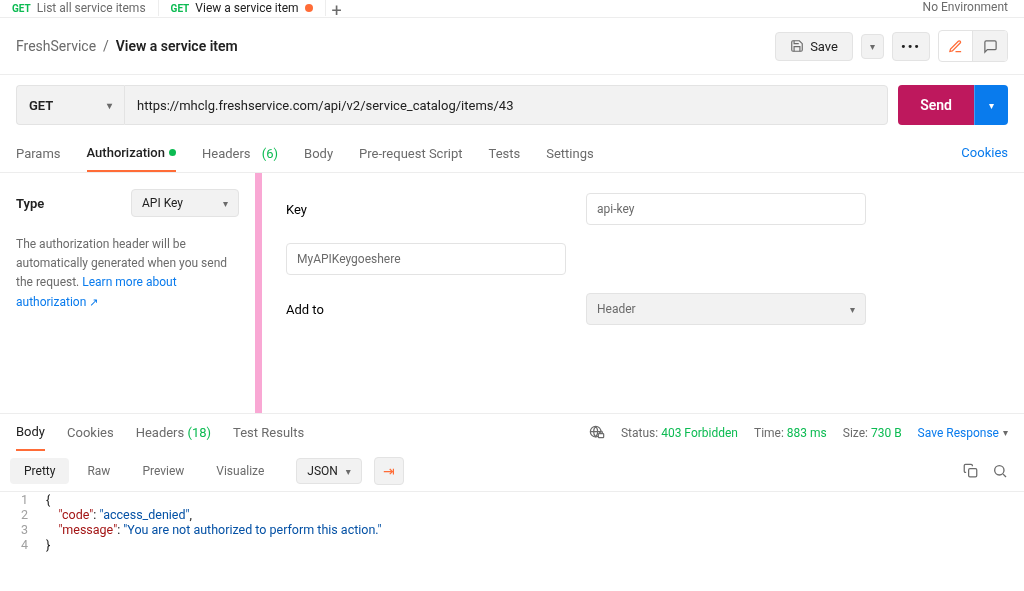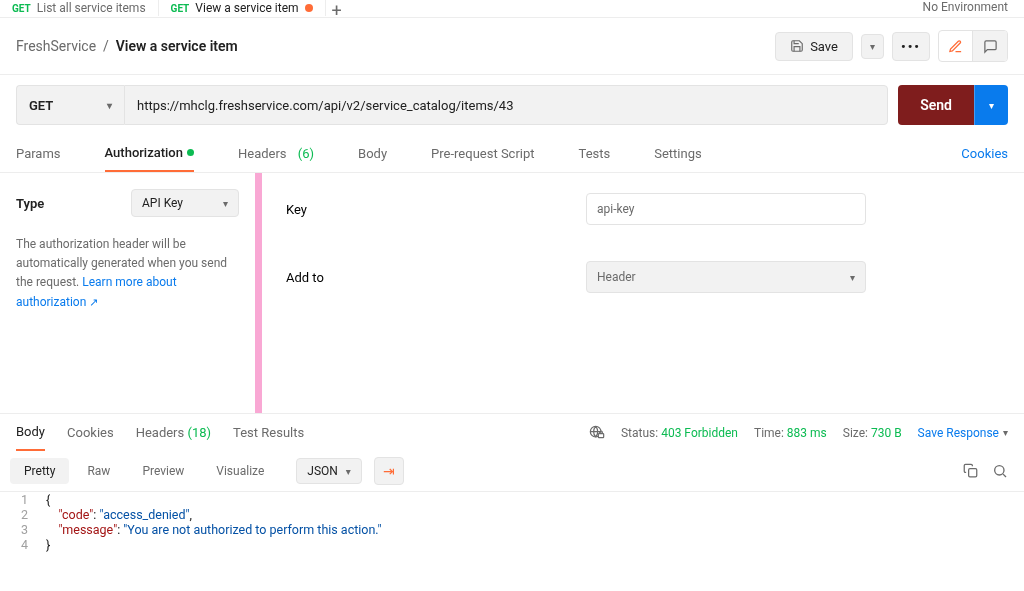--- a/index.html
+++ b/index.html
@@ -25,25 +25,25 @@
 .icon-box-group { display:flex; border:1px solid #e3e3e3; border-radius:4px; overflow:hidden; }
 .icon-box-group .ib { width:34px; height:30px; display:flex; align-items:center; justify-content:center; border-right:1px solid #e3e3e3; }
 .icon-box-group .ib:last-child { border-right:none; background:#f2f2f2; }
 .pencil-icon { color:#ff6c37; }
 
 
 .url-row { padding:10px 16px; display:flex; gap:0; align-items:stretch; }
 .method-select { width:108px; background:#f2f2f2; border:1px solid #e3e3e3; border-right:none; border-radius:4px 0 0 4px; display:flex; align-items:center; justify-content:space-between; padding:0 12px; font-size:13px; font-weight:600; cursor:pointer; }
 .url-input { flex:1; background:#f2f2f2; border:1px solid #e3e3e3; border-radius:0 4px 4px 0; padding:0 12px; font-size:13px; color:#212121; display:flex; align-items:center; height:40px; }
 .send-group { display:flex; margin-left:10px; }
-.send-btn { background:#7f1d1d; color:#fff; border:none; border-radius:4px 0 0 4px; padding:0 22px; font-size:14px; font-weight:600; height:40px; cursor:pointer; }
+.send-btn { background:#be185d; color:#fff; border:none; border-radius:4px 0 0 4px; padding:0 22px; font-size:14px; font-weight:600; height:40px; cursor:pointer; }
 .send-chev { background:#097bed; color:#fff; border:none; border-left:1px solid rgba(255,255,255,.25); border-radius:0 4px 4px 0; width:34px; height:40px; display:flex; align-items:center; justify-content:center; cursor:pointer; }
 
 
-.req-tabs { display:flex; align-items:center; padding:0 16px; border-bottom:1px solid #ededed; gap:44px; font-size:13px; }
+.req-tabs { display:flex; padding:0 16px; border-bottom:1px solid #ededed; gap:26px; font-size:13px; }
 .req-tab { padding:10px 0; color:#6b6b6b; cursor:pointer; display:flex; align-items:center; gap:4px; }
 .req-tab.active { color:#212121; font-weight:500; border-bottom:2px solid #ff6c37; }
 .green-dot { width:7px; height:7px; border-radius:50%; background:#0cbb52; display:inline-block; }
 .green-count { color:#0cbb52; }
 .cookies-link { margin-left:auto; color:#097bed; cursor:pointer; font-size:13px; padding:10px 0; }
 
 
 .auth-panel { display:flex; }
 .auth-left { width:262px; border-right:7px solid #f9a8d4; padding:16px; }
 .auth-left .row1 { display:flex; align-items:center; justify-content:space-between; }
@@ -189,20 +189,21 @@
     <div class="auth-desc">
       <span>The authorization header will be automatically generated when you send the request. </span><a href="#"><span>Learn more about authorization</span>&nbsp;<span class="ext-arrow">↗</span></a>
     </div>
   </div>
   <div class="auth-right">
     <div class="field-row">
       <div class="field-label">Key</div>
       <div class="field-input">api-key</div>
     </div>
     <div class="field-row">
+      <div class="field-input">MyAPIKeygoeshere</div>
     </div>
     <div class="field-row">
       <div class="field-label">Add to</div>
       <div class="field-select">
         <span>Header</span>
         <span class="chev">▾</span>
       </div>
     </div>
   </div>
 </div>

